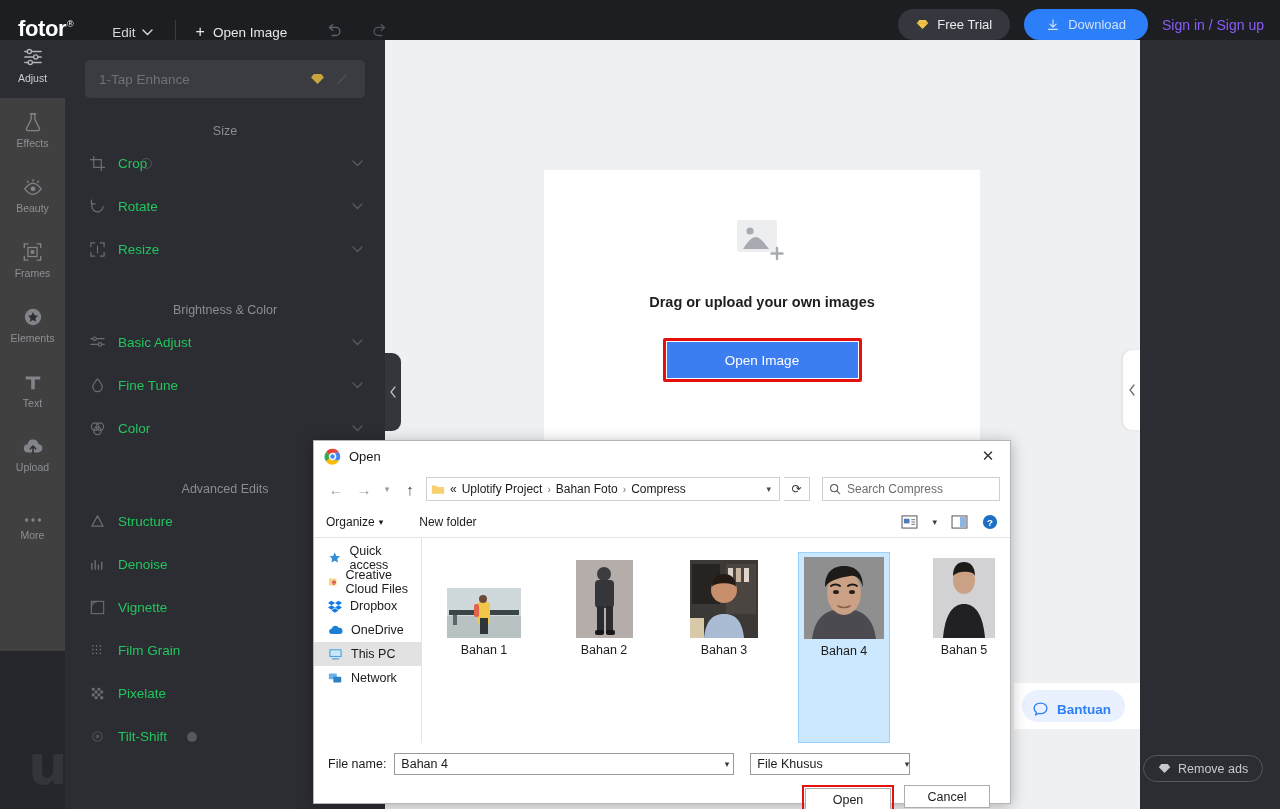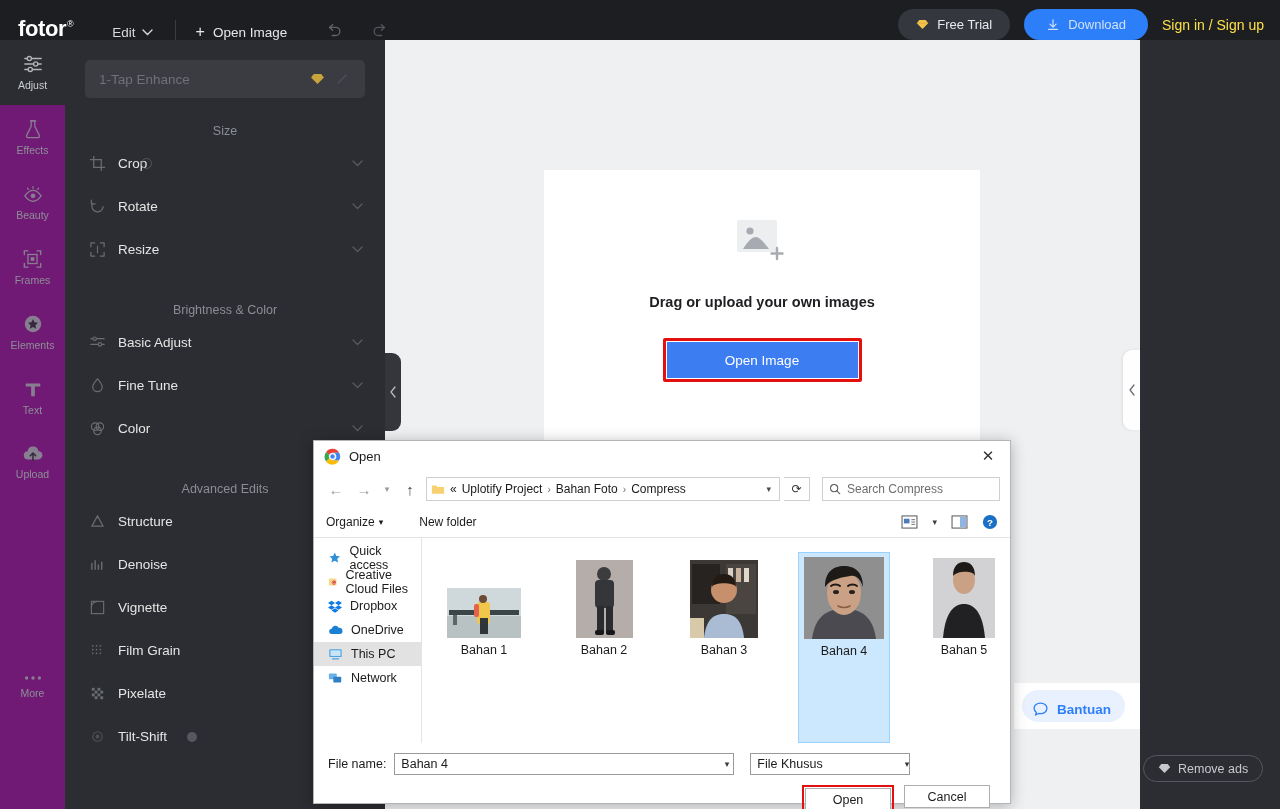--- a/index.html
+++ b/index.html
@@ -41,26 +41,26 @@
     background: #34373d; color: #e9eaec; font-size: 13px;
     padding: 8px 18px; border-radius: 18px; display: flex; align-items: center; gap: 8px;
     cursor: pointer;
   }
   .diamond { width: 13px; height: 11px; display: inline-block; }
   .btn-download {
     background: #2d7ff9; color: #cfe0fb; font-size: 13px;
     padding: 8px 22px; border-radius: 18px; display: flex; align-items: center; gap: 8px;
     cursor: pointer;
   }
-  .btn-signin { color: #fde047; font-size: 14px; cursor: pointer; }
+  .btn-signin { color: #8b5cf6; font-size: 14px; cursor: pointer; }
 
   
   .rail {
-    position: absolute; top: 40px; left: 0; width: 65px; height: 769px;
-    background: #701a75; z-index: 20;
+    position: absolute; top: 33px; left: 0; width: 65px; height: 618px;
+    background: #404040; z-index: 20;
   }
   .rail-item {
     width: 65px; height: 65px; display: flex; flex-direction: column;
     align-items: center; justify-content: center; gap: 5px; cursor: pointer;
     color: #8d9096; font-size: 10.5px;
   }
   .rail-item.active { background: #2b2d32; color: #c9ccd1; }
   .rail-item svg { opacity: .85; }
   .rail-more { position: absolute; bottom: 90px; left: 0; }
 
@@ -73,21 +73,21 @@
     margin: 20px 20px 0 20px; height: 38px; background: #3a3c42; border-radius: 5px;
     display: flex; align-items: center; padding: 0 14px; cursor: pointer;
   }
   .enhance-row .label { color: #6e7177; font-size: 13.5px; flex: 1; }
   .section-title {
     text-align: center; color: #8a8d93; font-size: 12.5px;
     margin-top: 26px; margin-bottom: 4px;
   }
   .tool-row {
     height: 43px; display: flex; align-items: center; padding: 0 22px 0 24px;
-    color: #e5e5e5; font-size: 13.5px; cursor: pointer; gap: 12px;
+    color: #22c55e; font-size: 13.5px; cursor: pointer; gap: 12px;
   }
   .tool-row .t-ico { width: 17px; height: 17px; opacity: .5; flex: none; }
   .tool-row .t-label { flex: 1; }
   .tool-row .chev { opacity: .35; }
   .info-dot {
     width: 11px; height: 11px; border-radius: 50%; border: 1px solid #6a6d73;
     display: inline-block; margin-left: 7px; opacity: .6;
   }
   .tilt-dot {
     width: 10px; height: 10px; border-radius: 50%; background: #55585e;

